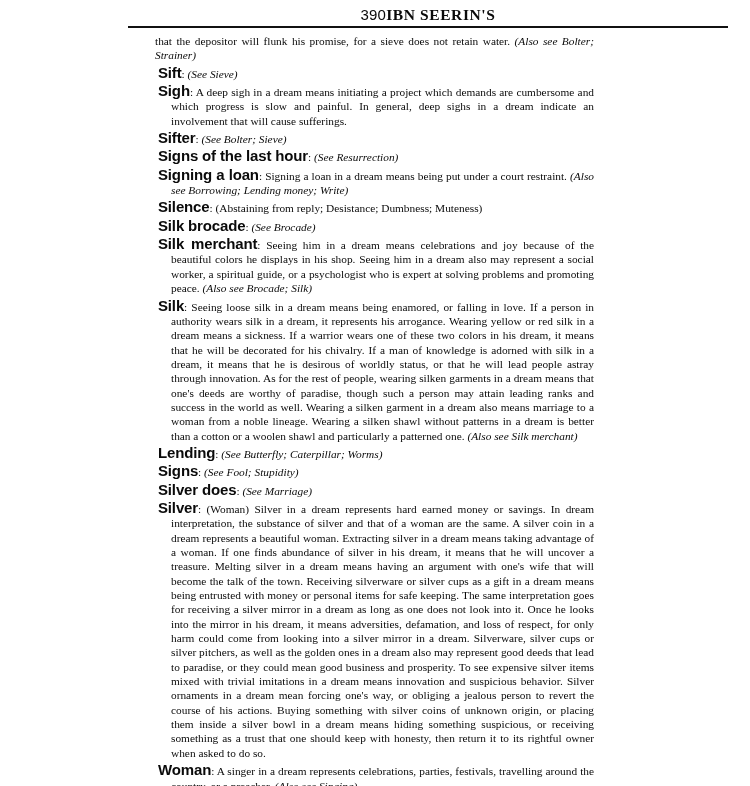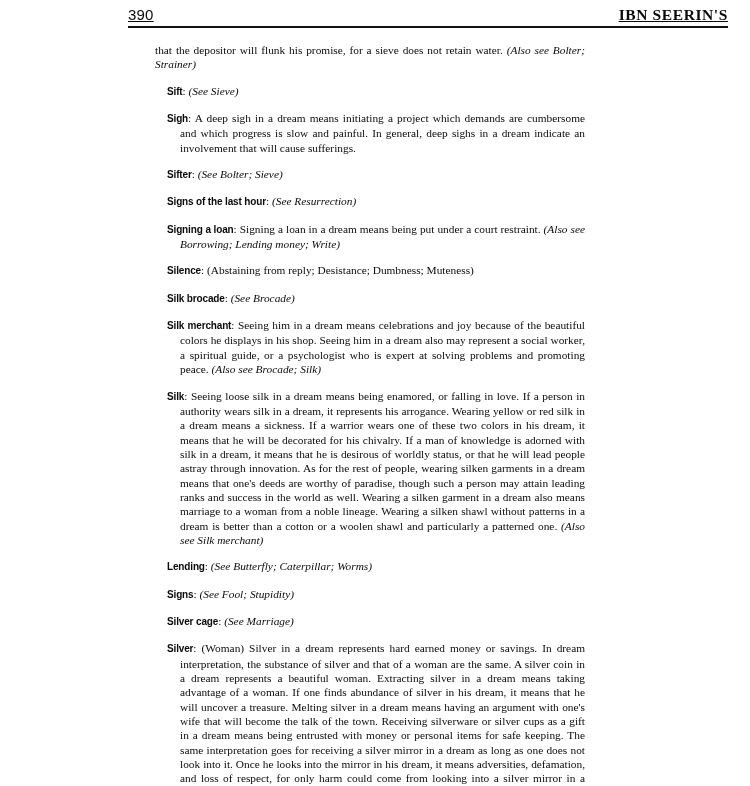--- a/index.html
+++ b/index.html
@@ -23,24 +23,23 @@
   }
 
   
   .runhead {
     position: absolute;
     left: 128px;
     top: 6px;
     width: 600px;
     display: flex;
     align-items: baseline;
-    justify-content: space-between;
+    justify-content: center;
     font-size: 15.5px;
     letter-spacing: 0.2px;
-    text-decoration: underline;
   }
   .runhead .folio {
     font-family: "Liberation Sans", "DejaVu Sans", sans-serif;
     font-size: 15px;
     font-weight: 400;
   }
   .runhead .booktitle {
     font-family: "Liberation Serif", "DejaVu Serif", serif;
     font-size: 15.5px;
     font-weight: 700;
@@ -60,37 +59,37 @@
     position: absolute;
     left: 155px;
     top: 31px;
     width: 442px;
     font-size: 11.35px;
     line-height: 14.35px;
     text-align: justify;
     text-justify: inter-word;
   }
   .para {
-    margin: 12px;
+    margin: 3px;
     padding: 0;
     text-indent: 0;
   }
   
   .cont {
     margin-left: 0;
   }
   
   .entry {
     padding-left: 13px;
     text-indent: -13px;
   }
   .hw {
     font-family: "Liberation Sans", "DejaVu Sans", sans-serif;
     font-weight: 700;
-    font-size: 10px;
+    font-size: 15px;
     letter-spacing: -0.15px;
   }
   .it {
     font-style: italic;
   }
 </style>
 </head>
 <body>
 
 <div class="page">
@@ -111,19 +110,19 @@
         <p class="para entry"><span class="hw">Sigh</span><span>: </span><span>A deep sigh in a dream means initiating a project which demands are cumbersome and which progress is slow and painful. In general, deep sighs in a dream indicate an involvement that will cause sufferings.</span></p>
         <p class="para entry"><span class="hw">Sifter</span><span>: </span><span class="it">(See Bolter; Sieve)</span></p>
         <p class="para entry"><span class="hw">Signs of the last hour</span><span>: </span><span class="it">(See Resurrection)</span></p>
         <p class="para entry"><span class="hw">Signing a loan</span><span>: </span><span>Signing a loan in a dream means being put under a court restraint. </span><span class="it">(Also see Borrowing; Lending money; Write)</span></p>
         <p class="para entry"><span class="hw">Silence</span><span>: </span><span>(Abstaining from reply; Desistance; Dumbness; Muteness)</span></p>
         <p class="para entry"><span class="hw">Silk brocade</span><span>: </span><span class="it">(See Brocade)</span></p>
         <p class="para entry"><span class="hw">Silk merchant</span><span>: </span><span>Seeing him in a dream means celebrations and joy because of the beautiful colors he displays in his shop. Seeing him in a dream also may represent a social worker, a spiritual guide, or a psychologist who is expert at solving problems and promoting peace. </span><span class="it">(Also see Brocade; Silk)</span></p>
         <p class="para entry"><span class="hw">Silk</span><span>: </span><span>Seeing loose silk in a dream means being enamored, or falling in love. If a person in authority wears silk in a dream, it represents his arrogance. Wearing yellow or red silk in a dream means a sickness. If a warrior wears one of these two colors in his dream, it means that he will be decorated for his chivalry. If a man of knowledge is adorned with silk in a dream, it means that he is desirous of worldly status, or that he will lead people astray through innovation. As for the rest of people, wearing silken garments in a dream means that one's deeds are worthy of paradise, though such a person may attain leading ranks and success in the world as well. Wearing a silken garment in a dream also means marriage to a woman from a noble lineage. Wearing a silken shawl without patterns in a dream is better than a cotton or a woolen shawl and particularly a patterned one. </span><span class="it">(Also see Silk merchant)</span></p>
         <p class="para entry"><span class="hw">Lending</span><span>: </span><span class="it">(See Butterfly; Caterpillar; Worms)</span></p>
         <p class="para entry"><span class="hw">Signs</span><span>: </span><span class="it">(See Fool; Stupidity)</span></p>
-        <p class="para entry"><span class="hw">Silver cage</span><span>: </span><span class="it">(See Marriage)</span></p>
+        <p class="para entry"><span class="hw">Silver does</span><span>: </span><span class="it">(See Marriage)</span></p>
         <p class="para entry"><span class="hw">Silver</span><span>: </span><span>(Woman) Silver in a dream represents hard earned money or savings. In dream interpretation, the substance of silver and that of a woman are the same. A silver coin in a dream represents a beautiful woman. Extracting silver in a dream means taking advantage of a woman. If one finds abundance of silver in his dream, it means that he will uncover a treasure. Melting silver in a dream means having an argument with one's wife that will become the talk of the town. Receiving silverware or silver cups as a gift in a dream means being entrusted with money or personal items for safe keeping. The same interpretation goes for receiving a silver mirror in a dream as long as one does not look into it. Once he looks into the mirror in his dream, it means adversities, defamation, and loss of respect, for only harm could come from looking into a silver mirror in a dream. Silverware, silver cups or silver pitchers, as well as the golden ones in a dream also may represent good deeds that lead to paradise, or they could mean good business and prosperity. To see expensive silver items mixed with trivial imitations in a dream means innovation and suspicious behavior. Silver ornaments in a dream mean forcing one's way, or obliging a jealous person to revert the course of his actions. Buying something with silver coins of unknown origin, or placing them inside a silver bowl in a dream means hiding something suspicious, or receiving something as a trust that one should keep with honesty, then return it to its rightful owner when asked to do so.</span></p>
         <p class="para entry"><span class="hw">Woman</span><span>: </span><span>A singer in a dream represents celebrations, parties, festivals, travelling around the country, or a preacher. </span><span class="it">(Also see Singing)</span></p>
       </div>
 
   </div>
 </div>
 
 </body></html>

